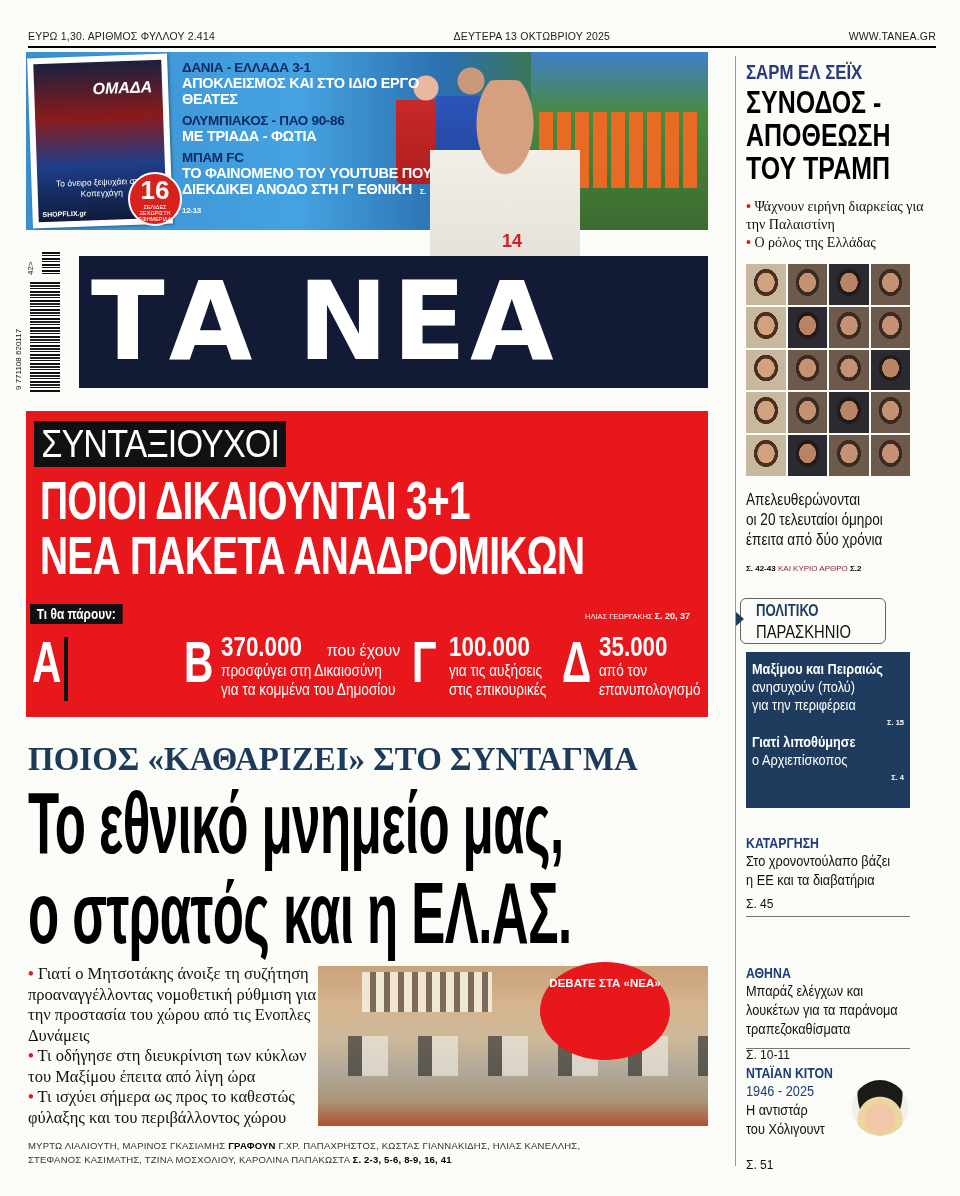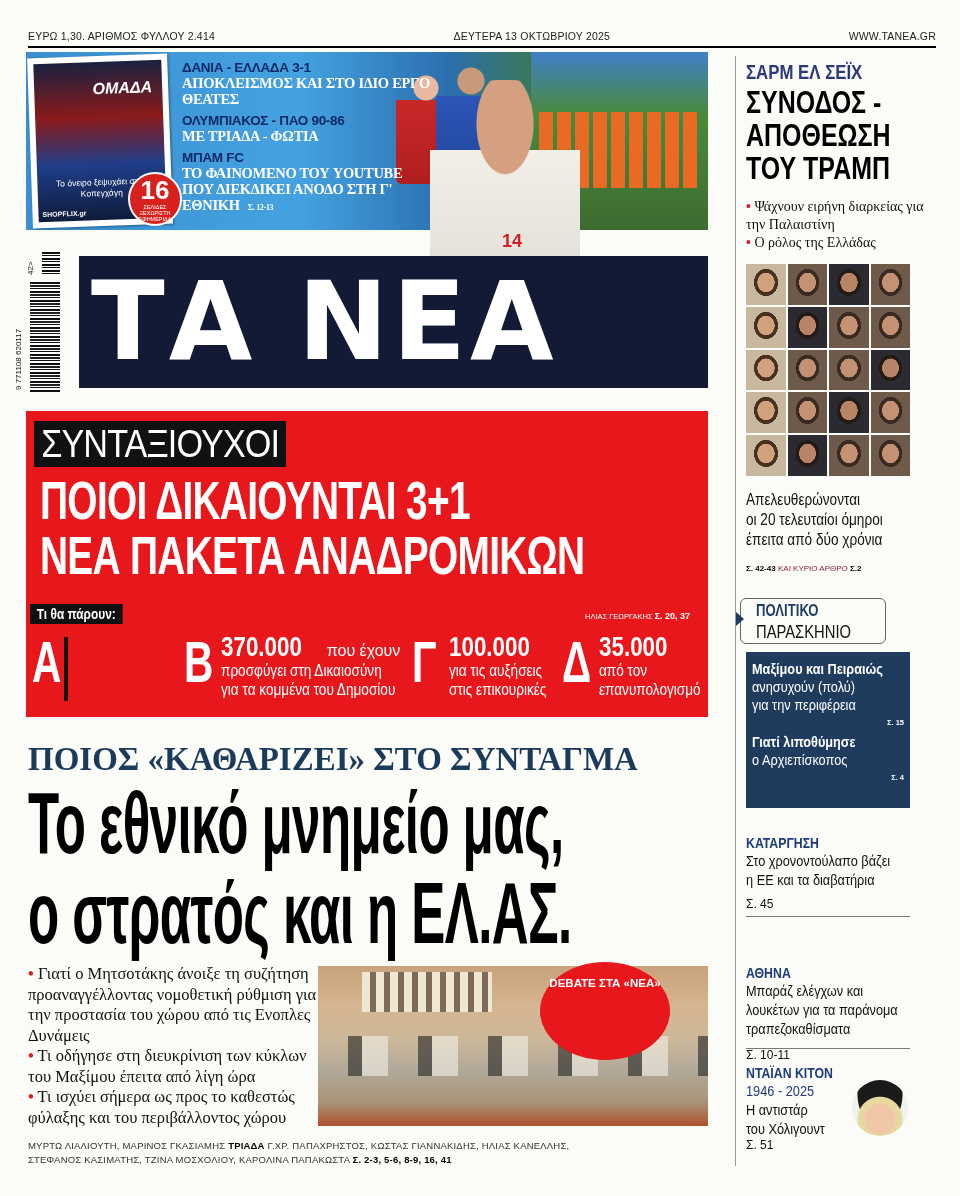--- a/index.html
+++ b/index.html
@@ -9,21 +9,21 @@
   .sports{left:26px;top:52px;width:682px;height:178px;background:linear-gradient(90deg,#3a8fd0 0%,#45a2e0 40%,#2b6fae 62%,#3f7a3c 78%,#3e6a36 100%);overflow:hidden;}
   .insert{left:4px;top:4px;width:140px;height:170px;background:#fff;transform:rotate(-2deg);box-shadow:1px 1px 3px rgba(0,0,0,.4);}
   .insert-inner{position:absolute;left:6px;top:6px;right:6px;bottom:6px;background:linear-gradient(180deg,#1a2140 0%,#8b1a1a 35%,#1f3e8a 65%,#0e1b3a 100%);}
   .insert-title{position:absolute;right:10px;top:18px;color:#fff;font-weight:bold;font-style:italic;font-size:16px;}
   .insert-text{position:absolute;left:14px;top:115px;color:#fff;font-size:8.5px;line-height:11px;text-align:center;width:100px;}
   .badge16{left:102px;top:120px;width:54px;height:54px;border-radius:50%;background:#d8201c;border:2px solid #fff;color:#fff;text-align:center;}
   .badge16 .n{font-size:26px;font-weight:bold;line-height:28px;margin-top:2px;}
   .badge16 .t{font-size:5.5px;line-height:6px;}
   .sp-text{left:156px;top:8px;width:250px;font-family:"Liberation Sans",sans-serif;font-weight:bold;letter-spacing:-0.3px;}
   .sp-dark{color:#0d2a66;font-size:13.5px;line-height:15px;}
-  .sp-white{color:#fff;font-size:14.5px;line-height:16px;font-family:Liberation Serif, serif;}
+  .sp-white{color:#fff;font-size:14.5px;line-height:16px;}
   .sp-gap{height:6px;}
   .sp-page{color:#fff;font-size:8px;font-weight:bold;margin-left:8px;}
   .player1{left:370px;top:12px;width:60px;height:120px;background:radial-gradient(circle at 50% 20%,#e8b9a0 0 12px,transparent 13px),linear-gradient(180deg,transparent 30%,#c82828 30%,#b01e1e 100%);border-radius:30px 30px 6px 6px;}
   .player2{left:410px;top:8px;width:70px;height:150px;background:radial-gradient(circle at 50% 14%,#c99a7a 0 13px,transparent 14px),linear-gradient(180deg,transparent 24%,#2c55b8 24%,#1e3f94 100%);border-radius:30px 30px 6px 6px;}
   .team{left:505px;top:0;width:177px;height:178px;background:linear-gradient(180deg,#3f7fc8 0%,#4a8a3c 35%,#3d6b30 100%);}
   .team .row{position:absolute;left:8px;width:160px;height:40px;background:repeating-linear-gradient(90deg,#e86a25 0 14px,transparent 14px 18px);}
   .basket{left:430px;top:80px;width:150px;height:176px;background:radial-gradient(ellipse at 50% 25%,#d4a080 0 28px,transparent 29px),linear-gradient(180deg,transparent 40%,#f2efe9 40%,#e6e2da 100%);border-radius:70px 70px 0 0;}
   .basket .num{position:absolute;left:72px;bottom:4px;color:#d21f2a;font-weight:bold;font-size:18px;}
   .barcode-small{left:42px;top:252px;width:18px;height:22px;background:repeating-linear-gradient(180deg,#111 0 2px,#fff 2px 3px,#111 3px 4px,#fff 4px 6px);}
   .barcode-lbl{left:26px;top:250px;font-size:8px;transform:rotate(-90deg);transform-origin:left top;top:275px;}
@@ -179,21 +179,21 @@
   <div><span class="dot">•</span> <span>Τι ισχύει σήμερα ως προς το καθεστώς φύλαξης και του περιβάλλοντος χώρου</span></div>
 </div>
 <div class="abs photo">
   <div class="cols"></div>
   <div style="position:absolute;left:0;top:70px;width:390px;height:40px;background:repeating-linear-gradient(90deg,transparent 0 30px,#222 30px 44px,#f3f0e8 44px 70px);opacity:.6;"></div>
 </div>
 <div class="abs debate">
   <div>DEBATE ΣΤΑ «ΝΕΑ»</div>
 </div>
 <div class="abs footer">
-  <div><span>ΜΥΡΤΩ ΛΙΑΛΙΟΥΤΗ, ΜΑΡΙΝΟΣ ΓΚΑΣΙΑΜΗΣ</span> <b>ΤΡΙΑΔΑ</b> <span>Γ.ΧΡ. ΠΑΠΑΧΡΗΣΤΟΣ, ΚΩΣΤΑΣ ΓΙΑΝΝΑΚΙΔΗΣ, ΗΛΙΑΣ ΚΑΝΕΛΛΗΣ,</span></div>
+  <div><span>ΜΥΡΤΩ ΛΙΑΛΙΟΥΤΗ, ΜΑΡΙΝΟΣ ΓΚΑΣΙΑΜΗΣ</span> <b>ΓΡΑΦΟΥΝ</b> <span>Γ.ΧΡ. ΠΑΠΑΧΡΗΣΤΟΣ, ΚΩΣΤΑΣ ΓΙΑΝΝΑΚΙΔΗΣ, ΗΛΙΑΣ ΚΑΝΕΛΛΗΣ,</span></div>
   <div><span>ΣΤΕΦΑΝΟΣ ΚΑΣΙΜΑΤΗΣ, ΤΖΙΝΑ ΜΟΣΧΟΛΙΟΥ, ΚΑΡΟΛΙΝΑ ΠΑΠΑΚΩΣΤΑ</span> <b>Σ. 2-3, 5-6, 8-9, 16, 41</b></div>
 </div>
 
 <div class="abs sidebar-line"></div>
 
 <div class="abs side s1-kick">ΣΑΡΜ ΕΛ ΣΕΪΧ</div>
 <div class="abs side s1-h">
   <div>ΣΥΝΟΔΟΣ -</div>
   <div>ΑΠΟΘΕΩΣΗ</div>
   <div>ΤΟΥ ΤΡΑΜΠ</div>
@@ -261,15 +261,15 @@
   <div class="st">τραπεζοκαθίσματα</div>
   <div class="sp" style="margin-top:10px;">Σ. 10-11</div>
 </div>
 <div class="abs hr" style="top:1048px;"></div>
 
 <div class="abs side" style="top:1064px;">
   <div class="sk">ΝΤΑΪΑΝ ΚΙΤΟΝ</div>
   <div class="st years">1946 - 2025</div>
   <div class="st">Η αντιστάρ</div>
   <div class="st">του Χόλιγουντ</div>
-  <div class="sp" style="margin-top:0;">Σ. 51</div>
+  <div class="sp" style="margin-top:20px;">Σ. 51</div>
 </div>
 <div class="abs keaton"></div>
 
 </body></html>

